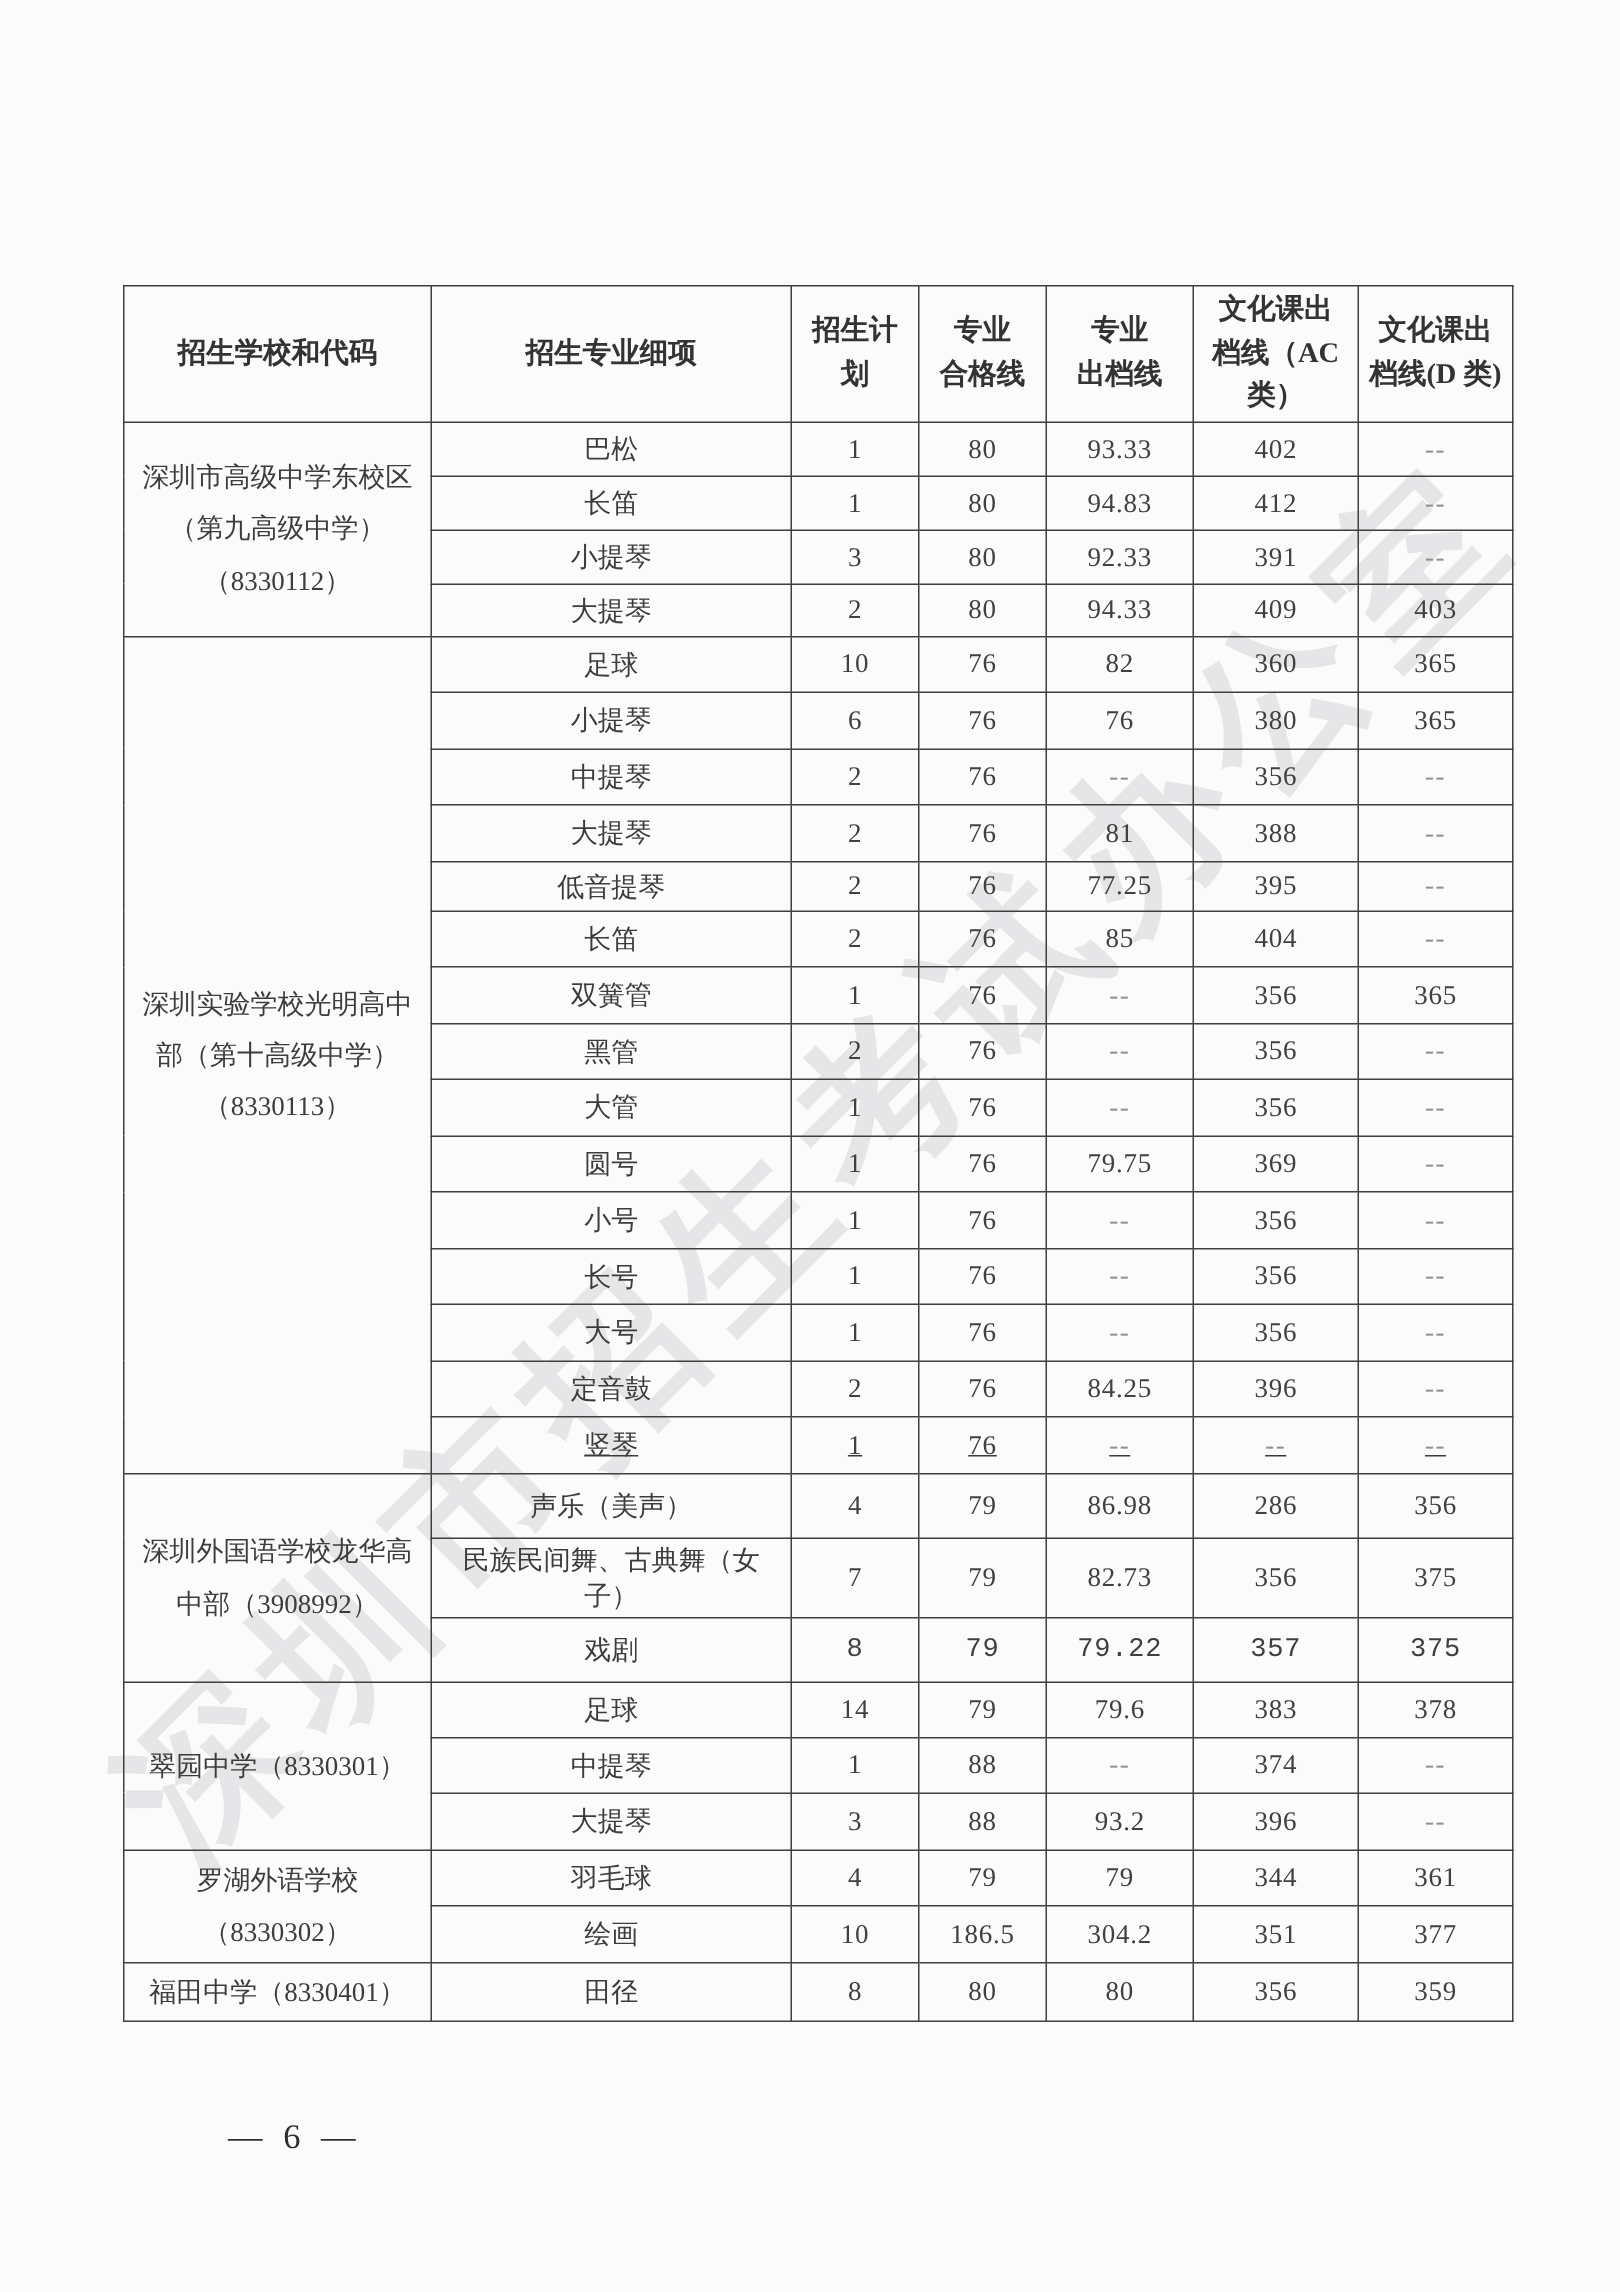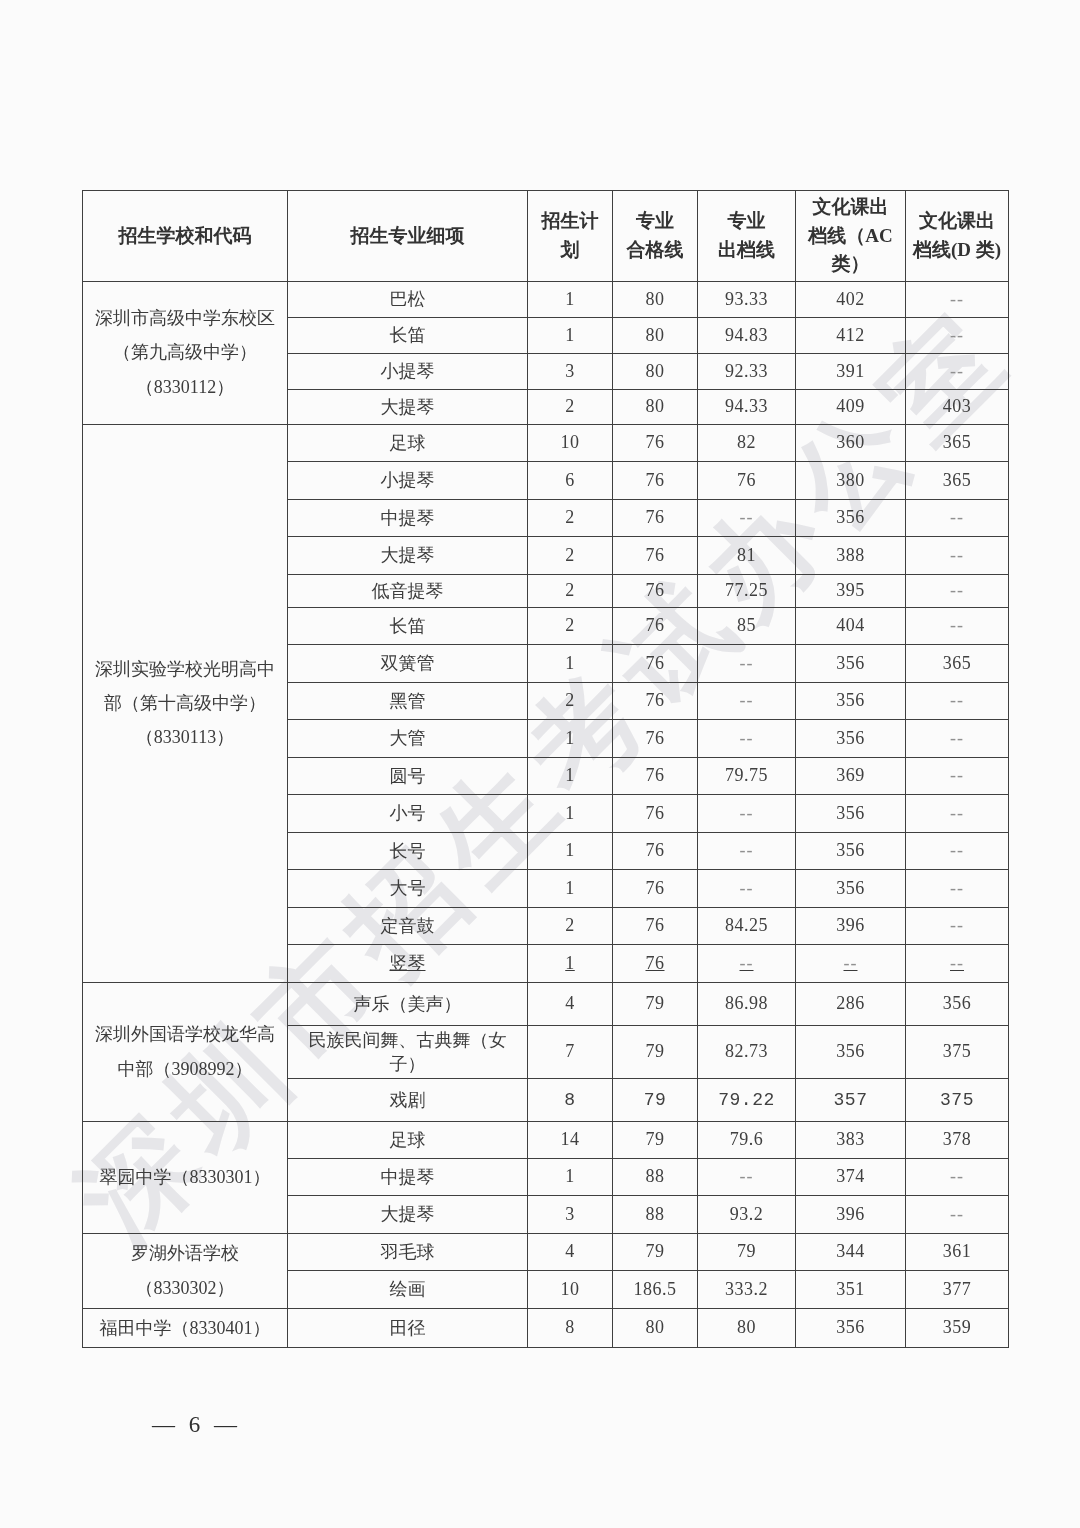--- a/index.html
+++ b/index.html
@@ -324,21 +324,21 @@
           <td class="value-cell">4</td>
           <td class="value-cell">79</td>
           <td class="value-cell">79</td>
           <td class="value-cell">344</td>
           <td class="value-cell">361</td>
         </tr>
         <tr style="height: 38px;">
           <td class="major-cell">绘画</td>
           <td class="value-cell">10</td>
           <td class="value-cell">186.5</td>
-          <td class="value-cell">333.2</td>
+          <td class="value-cell">304.2</td>
           <td class="value-cell">351</td>
           <td class="value-cell">377</td>
         </tr>
         <tr style="height: 36px;">
           <td rowspan="1" class="school-cell">福田中学（8330401）</td>
           <td class="major-cell">田径</td>
           <td class="value-cell">8</td>
           <td class="value-cell">80</td>
           <td class="value-cell">80</td>
           <td class="value-cell">356</td>

